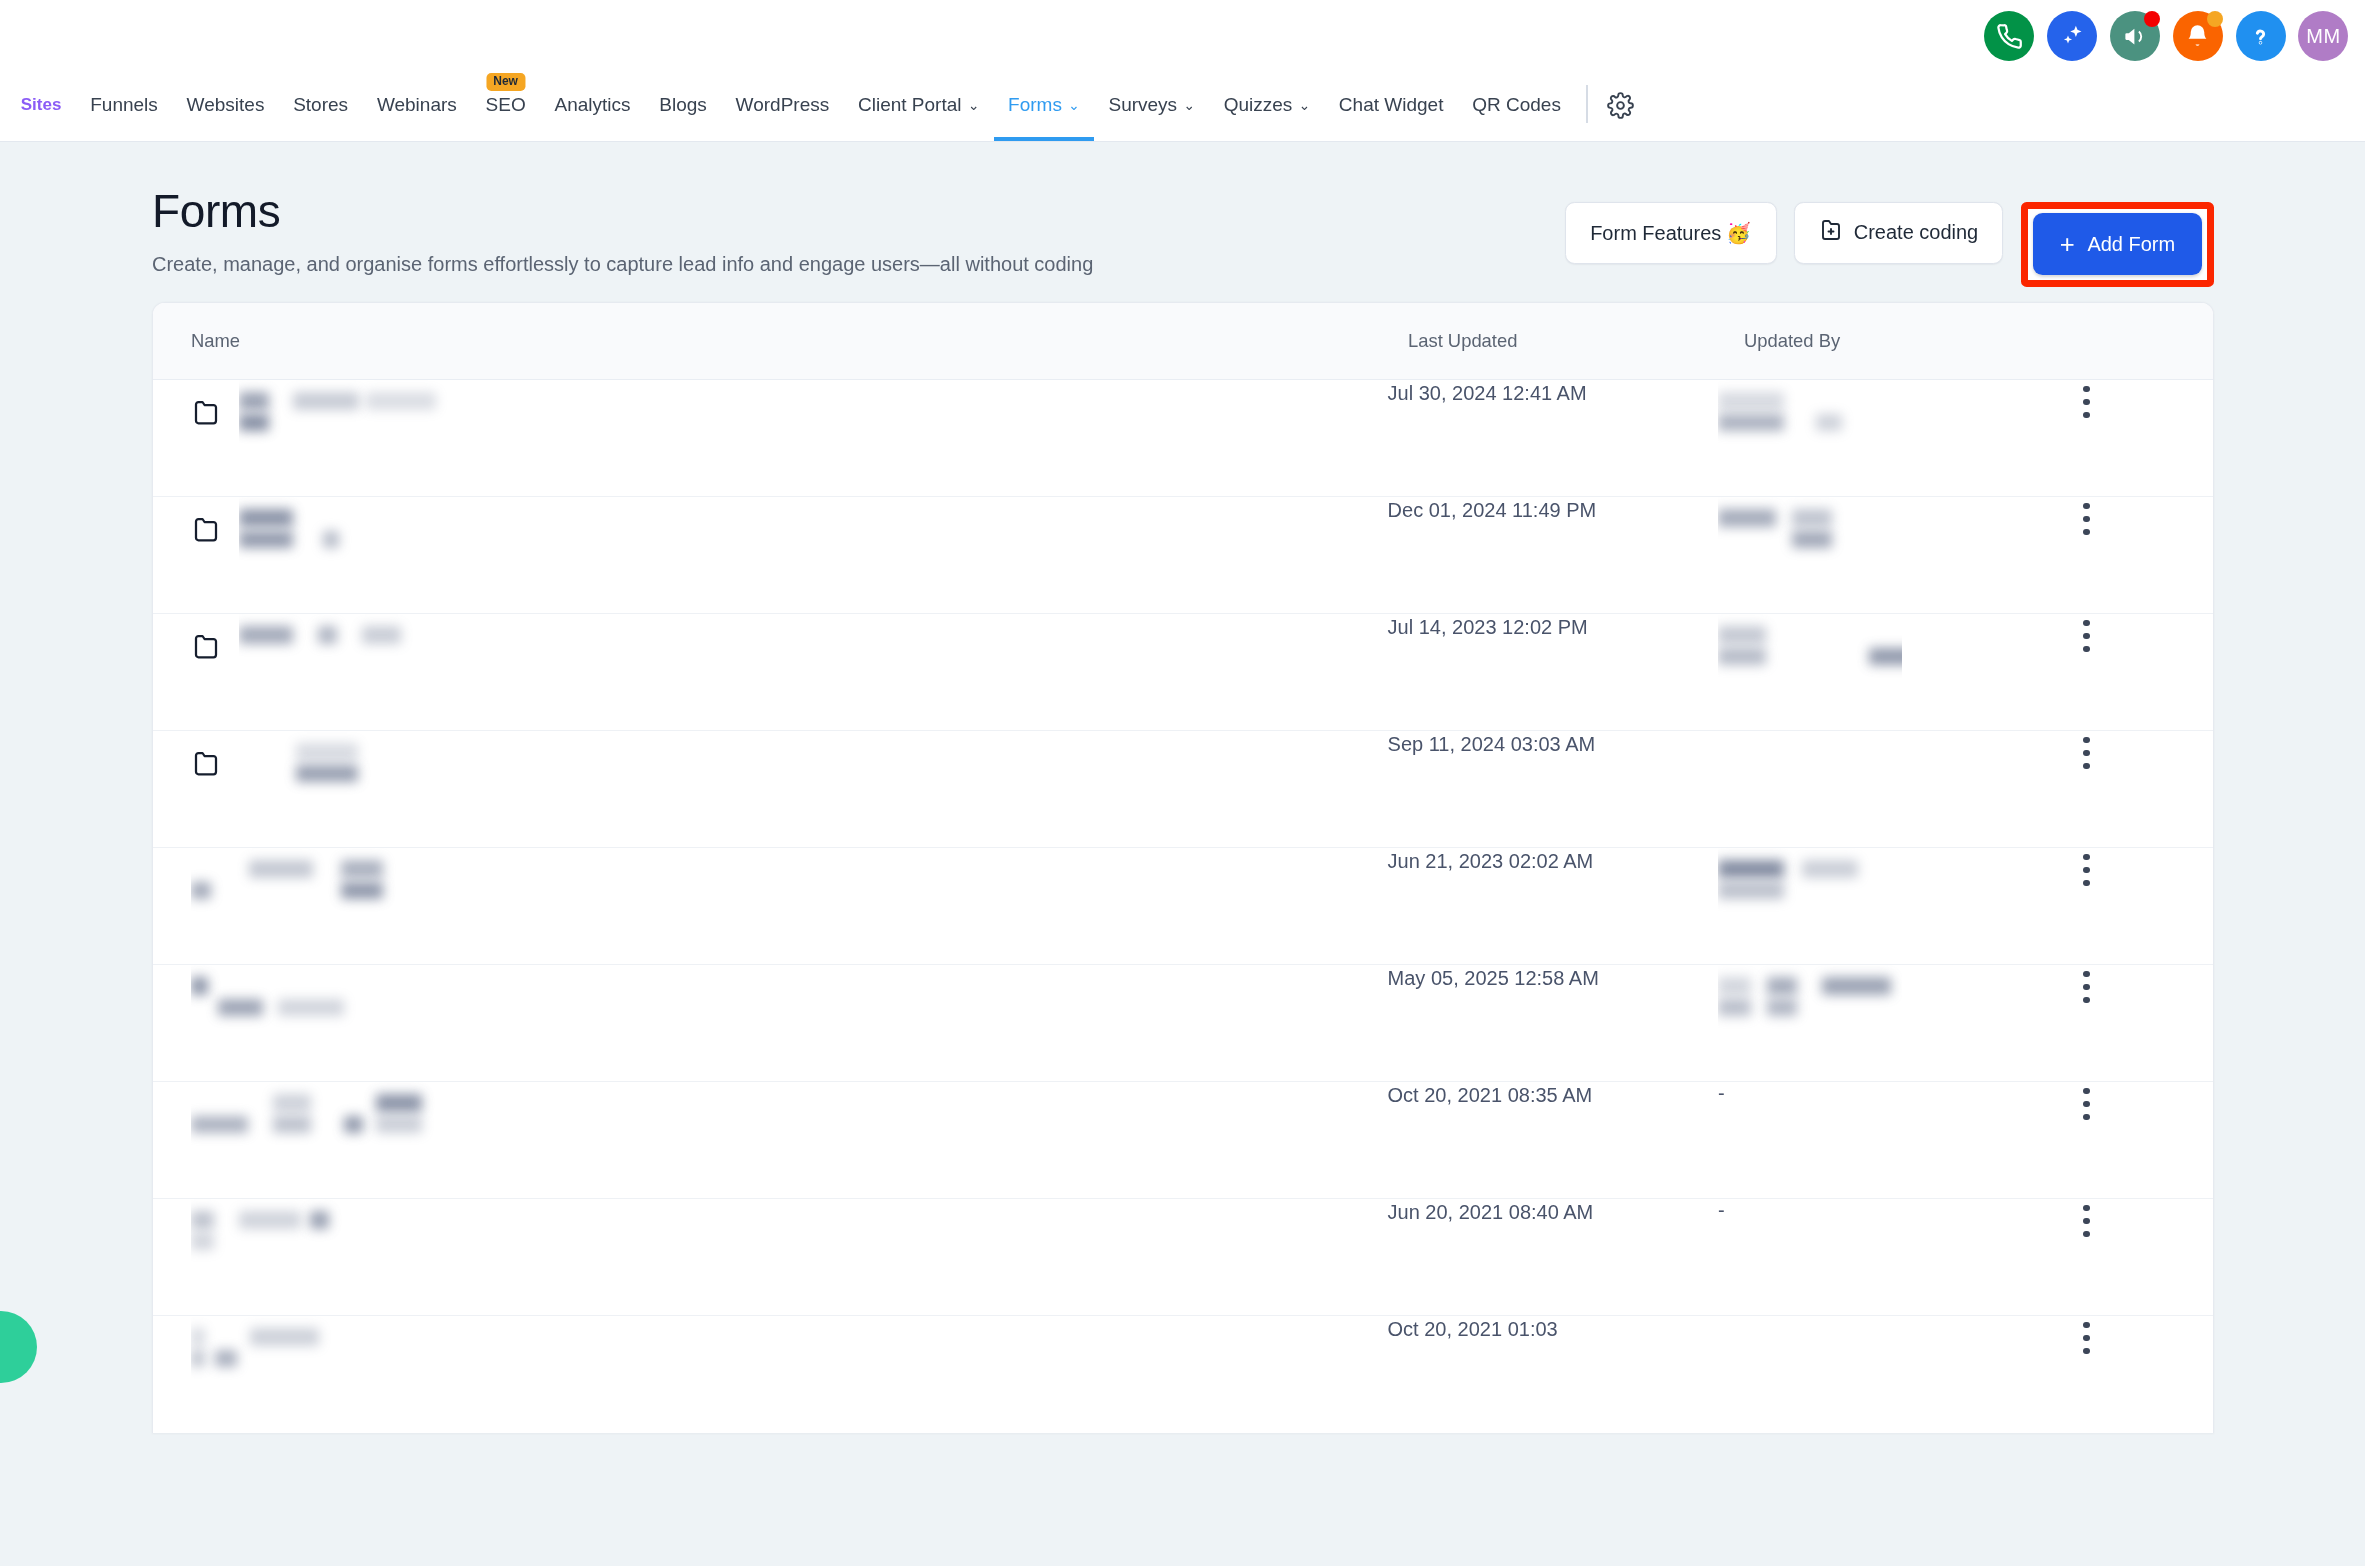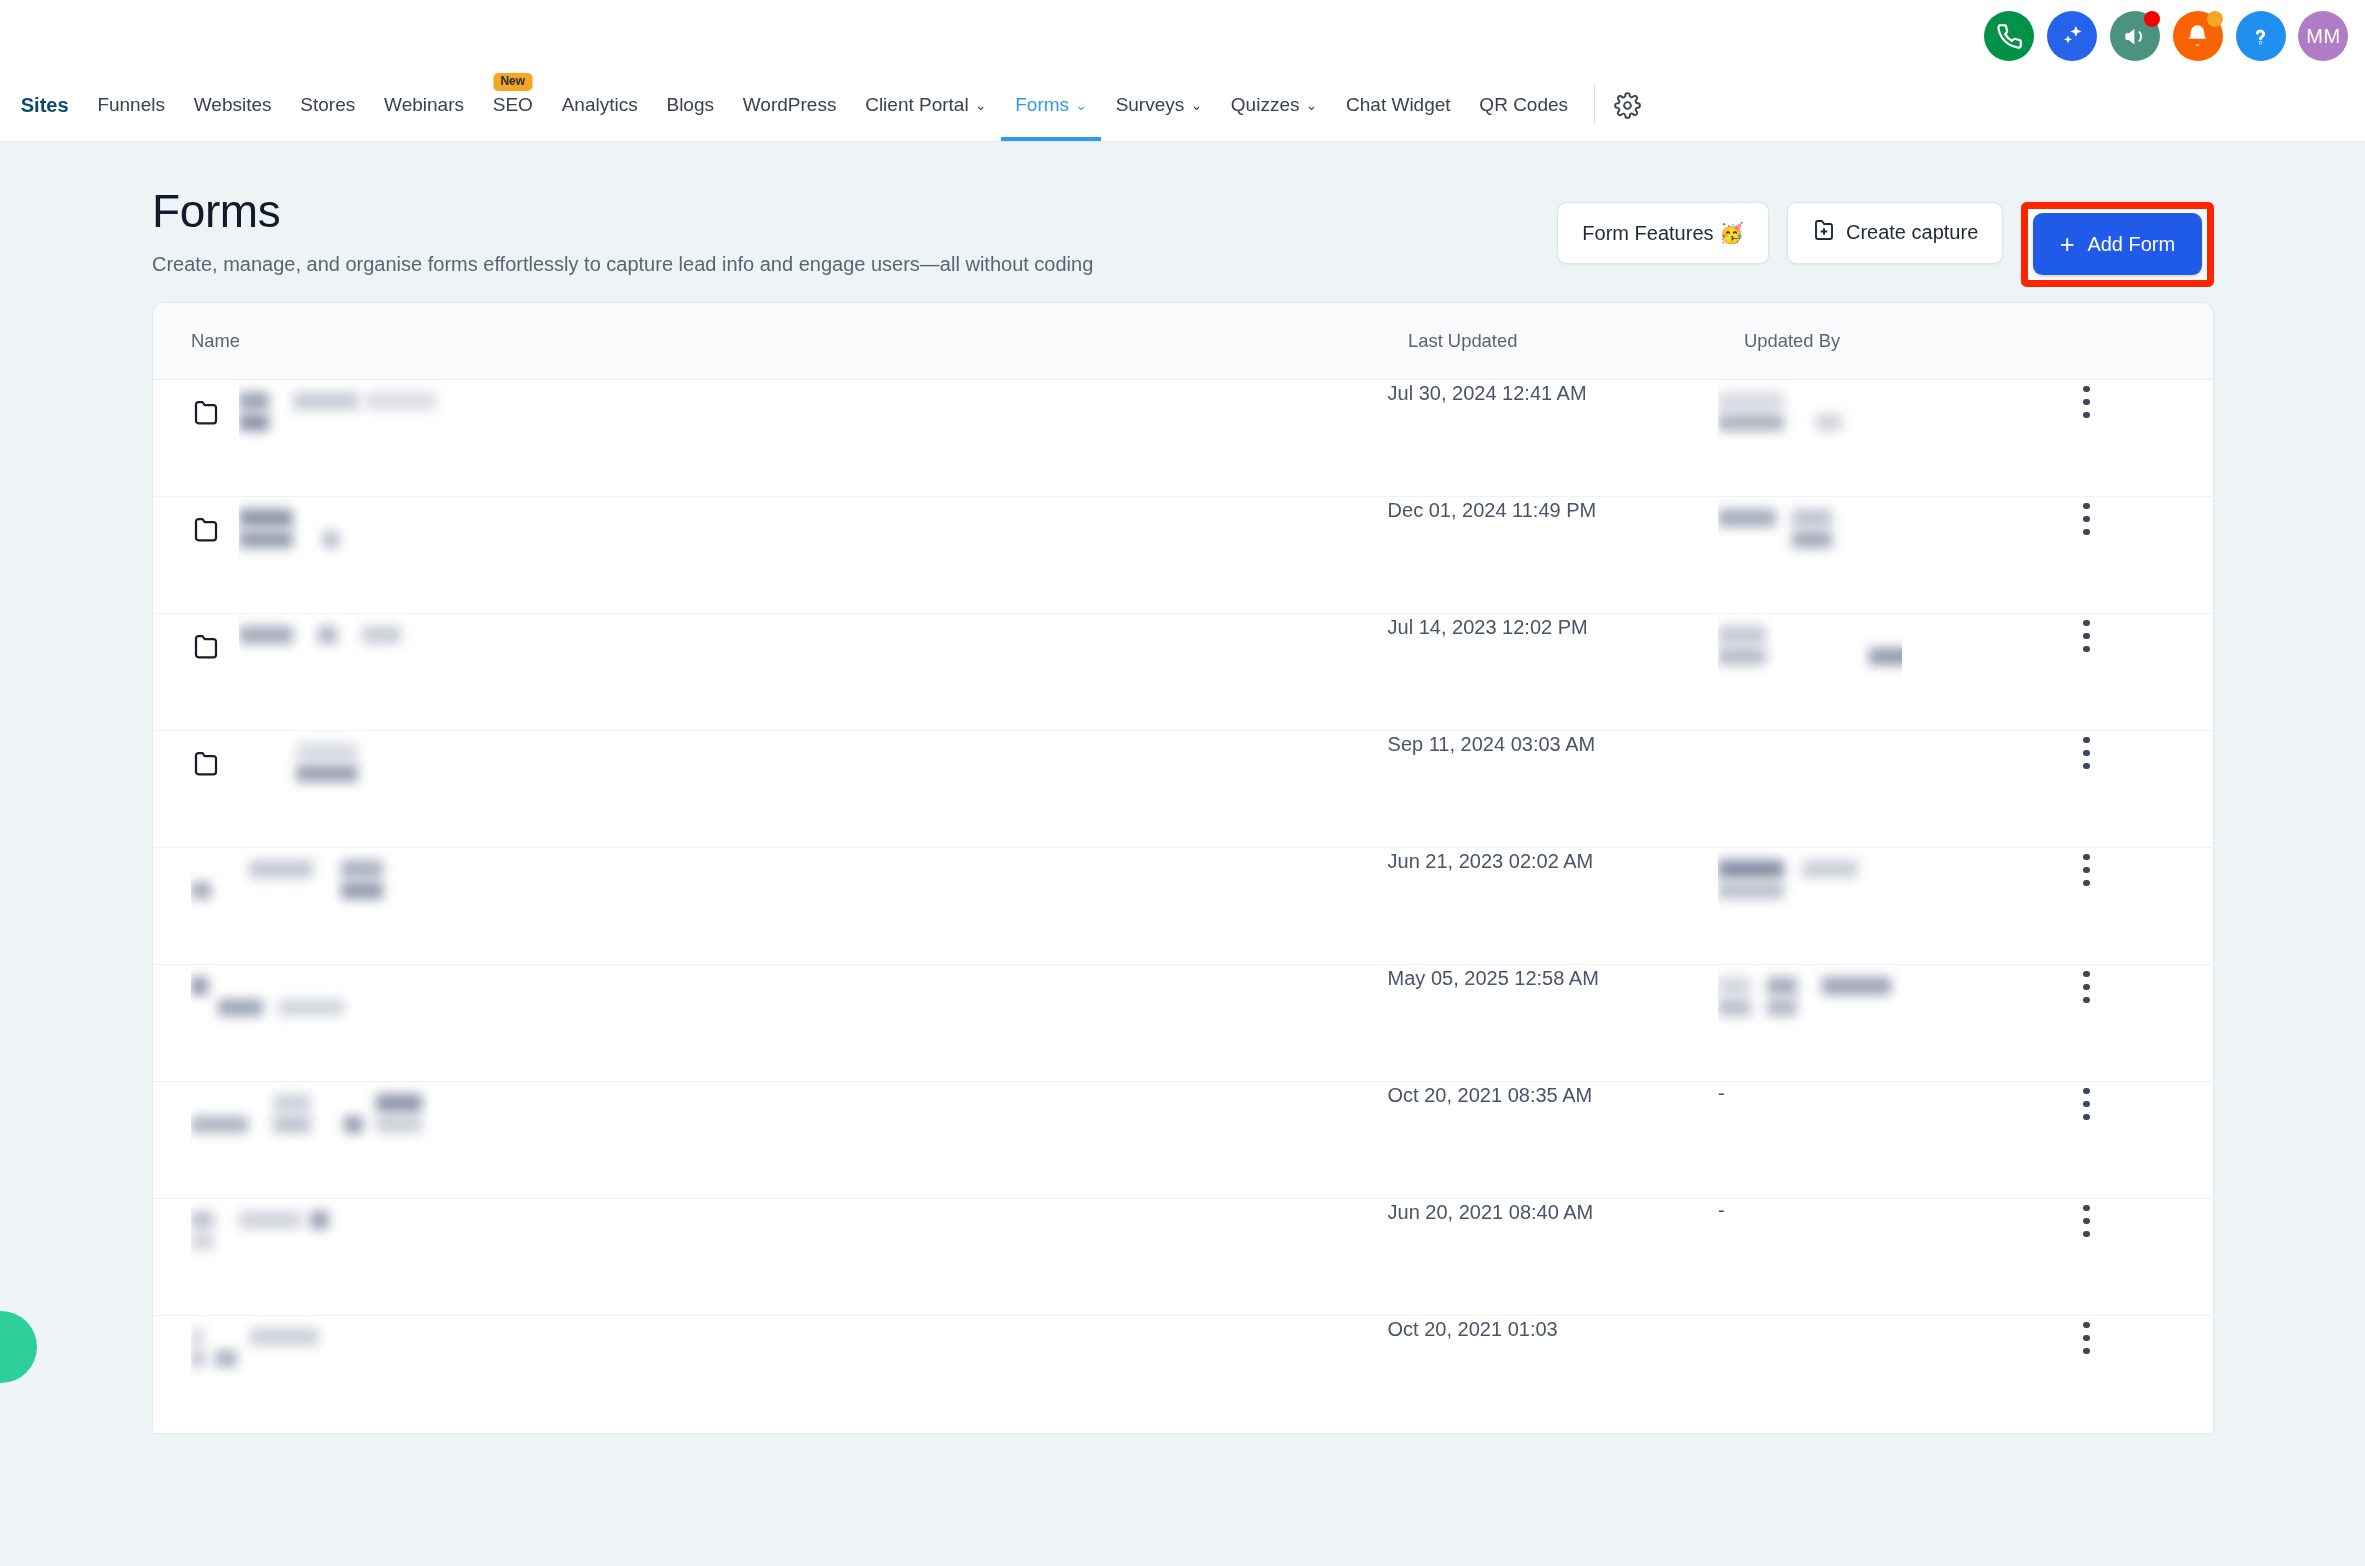--- a/index.html
+++ b/index.html
@@ -37,21 +37,21 @@
   .tbi-initials { font-size: 20px; letter-spacing: 0.4px; }
 
   .navrow {
     position: absolute;
     left: 14.4px; right: 0; bottom: 0;
     height: 72px;
     display: flex; align-items: stretch;
   }
   .brand {
     display: flex; align-items: center;
-    font-size: 20px; font-weight: bold; color: #0c4a6e;
+    font-size: 17px; font-weight: bold; color: #8b5cf6;
     padding: 0 14.4px 0 6.4px;
   }
   .navitem {
     position: relative;
     display: flex; align-items: center; gap: 6.4px;
     padding: 0 14.4px;
     font-size: 19px; color: #384250;
     white-space: nowrap;
     cursor: pointer;
   }
@@ -326,21 +326,21 @@
         <span>Form Features 🥳</span>
       </div>
 
       <div class="btn">
         <span>
           <svg viewBox="0 0 24 24" fill="none" stroke="#1f2937" stroke-width="1.9" stroke-linecap="round" stroke-linejoin="round">
             <path d="M20 19a2 2 0 0 1-2 2H6a2 2 0 0 1-2-2V5a2 2 0 0 1 2-2h4l2 3h6a2 2 0 0 1 2 2z"></path>
             <path d="M12 11v5M9.5 13.5h5"></path>
           </svg>
         </span>
-        <span>Create capture</span>
+        <span>Create coding</span>
       </div>
 
       <div class="addwrap">
         <div class="btn-primary">
           <span class="plus">+</span>
           <span>Add Form</span>
         </div>
       </div>
     </div>
   </div>

